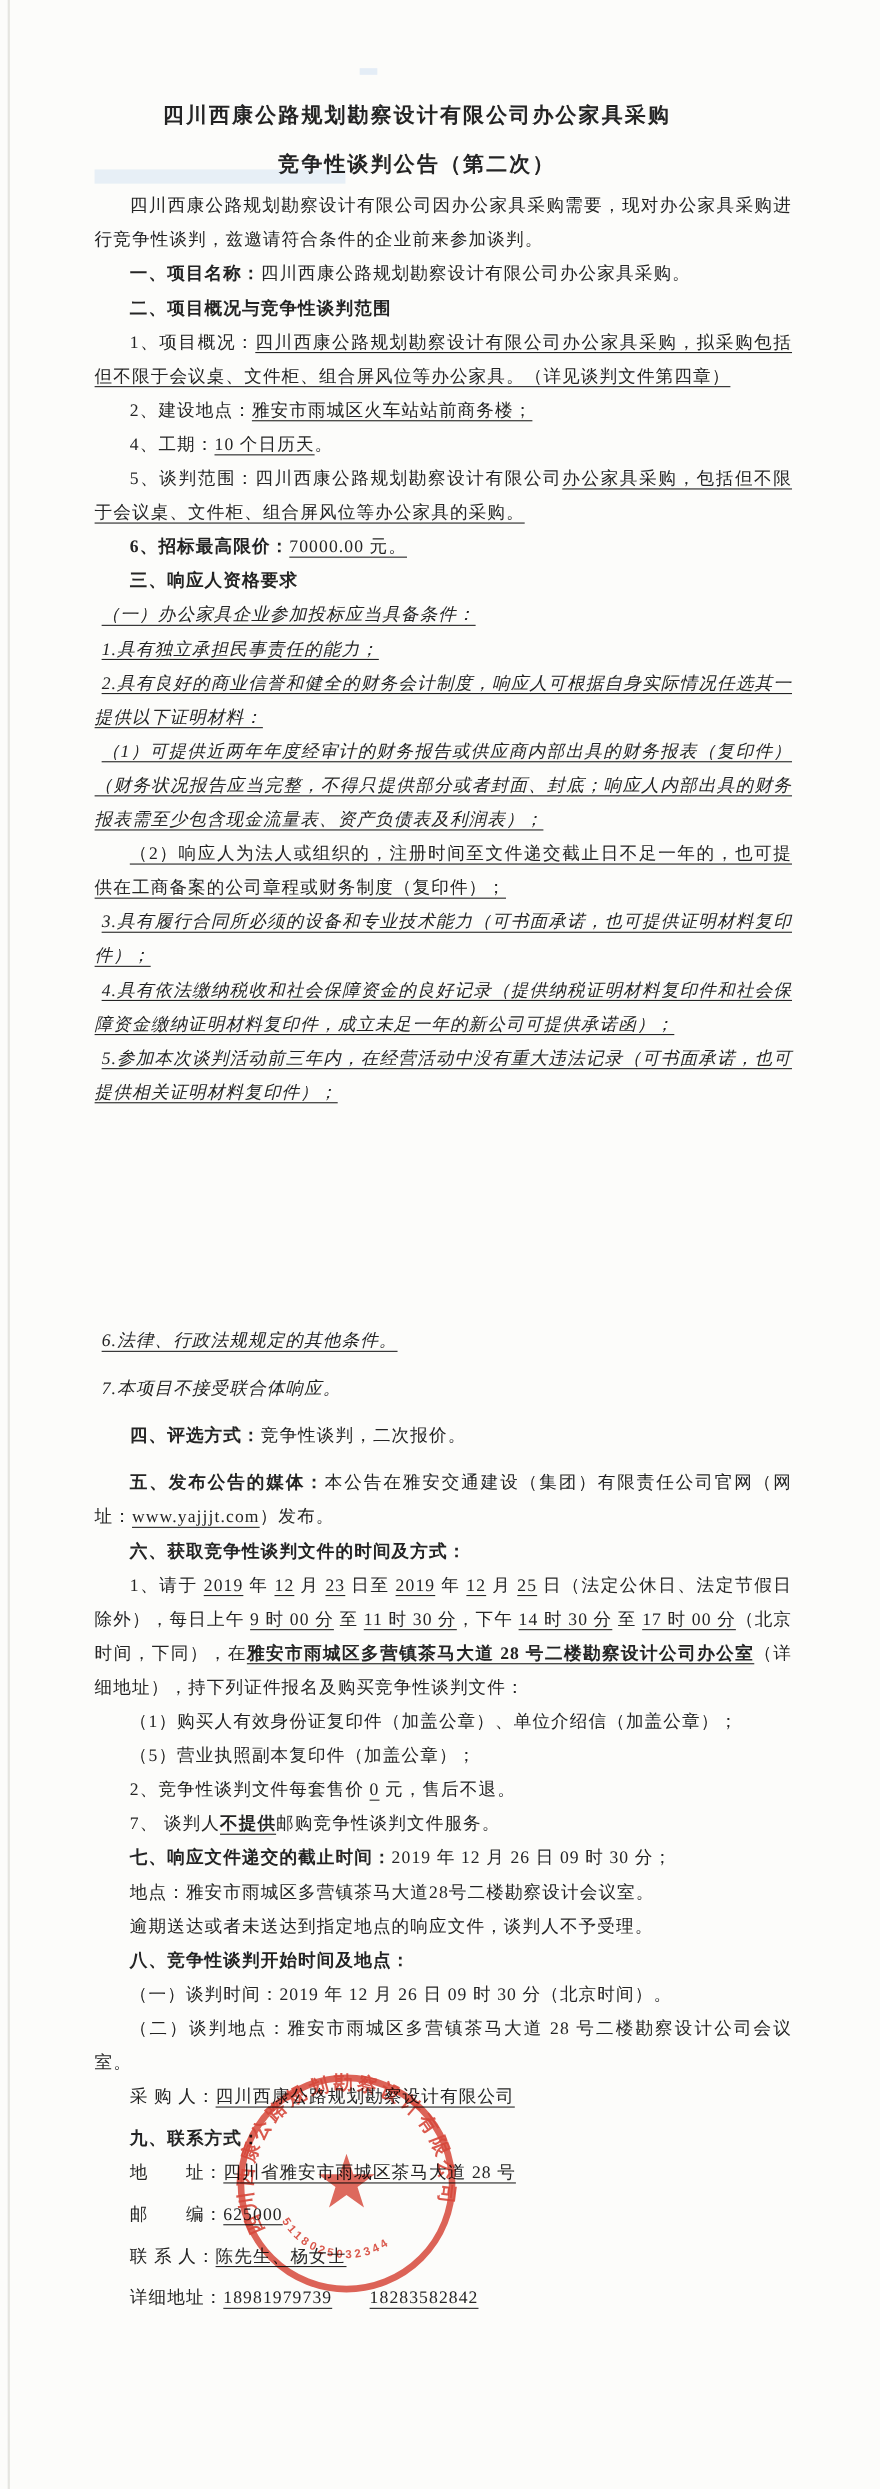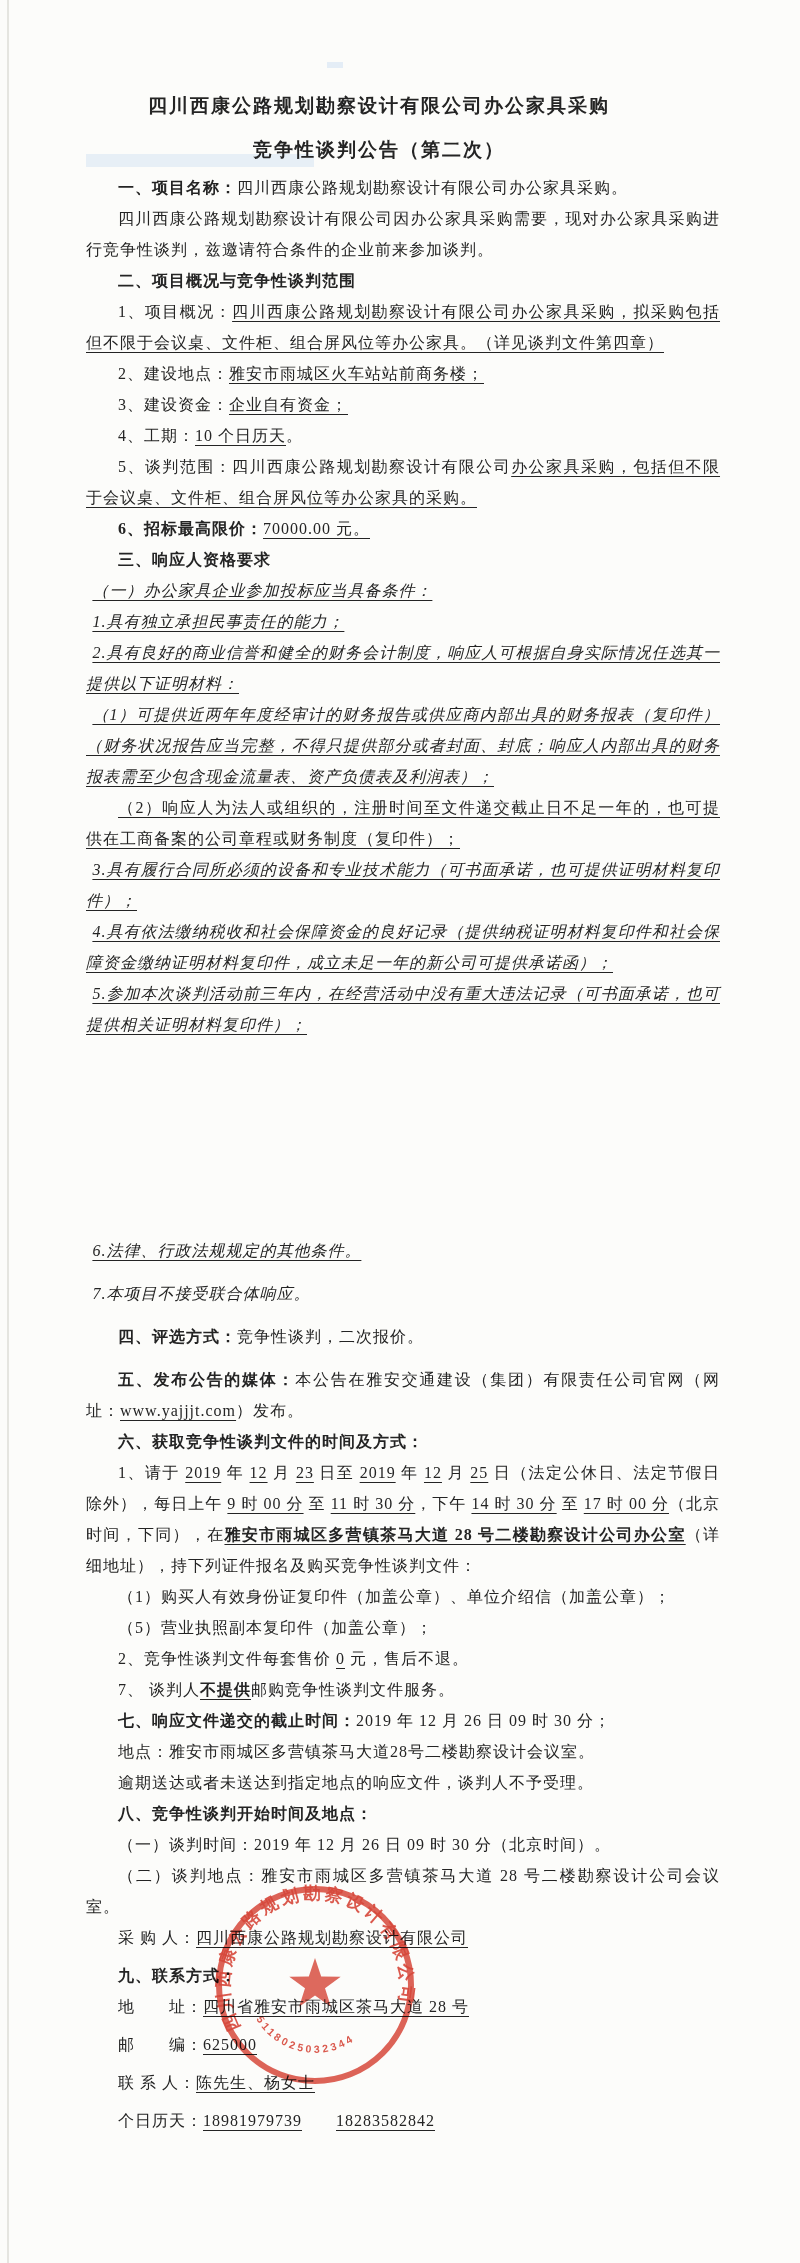--- a/index.html
+++ b/index.html
@@ -39,26 +39,25 @@
   <div class="edge-line"></div>
   <div class="artifact a1"></div>
   <div class="artifact a2"></div>
 
   <div class="content">
     <div class="title">
       <div>四川西康公路规划勘察设计有限公司办公家具采购</div>
       <div>竞争性谈判公告（第二次）</div>
     </div>
     <div class="body">
+        <div class="para ind"><span>四川西康公路规划勘察设计有限公司因办公家具采购需要，现对办公家具采购进行竞争性谈判，兹邀请符合条件的企业前来参加谈判。</span></div>
         <div class="para ind"><span class="b">一、项目名称：</span><span>四川西康公路规划勘察设计有限公司办公家具采购。</span></div>
-        <div class="para ind"><span>四川西康公路规划勘察设计有限公司因办公家具采购需要，现对办公家具采购进行竞争性谈判，兹邀请符合条件的企业前来参加谈判。</span></div>
         <div class="para ind"><span class="b">二、项目概况与竞争性谈判范围</span></div>
         <div class="para ind"><span>1、项目概况：</span><span class="u">四川西康公路规划勘察设计有限公司办公家具采购，拟采购包括但不限于会议桌、文件柜、组合屏风位等办公家具。（详见谈判文件第四章）</span></div>
         <div class="para ind"><span>2、建设地点：</span><span class="u">雅安市雨城区火车站站前商务楼；</span></div>
-        <div class="para ind"><span>3、建设资金：</span><span class="u">企业自有资金；</span></div>
         <div class="para ind"><span>4、工期：</span><span class="u">10 个日历天</span><span>。</span></div>
         <div class="para ind"><span>5、谈判范围：四川西康公路规划勘察设计有限公司</span><span class="u">办公家具采购，包括但不限于会议桌、文件柜、组合屏风位等办公家具的采购。</span></div>
         <div class="para ind"><span class="b">6、招标最高限价：</span><span class="u">70000.00 元。</span></div>
         <div class="para ind"><span class="b">三、响应人资格要求</span></div>
         <div class="para ind-half"><span class="u">（一）办公家具企业参加投标应当具备条件：</span></div>
         <div class="para ind-half"><span class="u">1.具有独立承担民事责任的能力；</span></div>
         <div class="para ind-half"><span class="u">2.具有良好的商业信誉和健全的财务会计制度，响应人可根据自身实际情况任选其一提供以下证明材料：</span></div>
         <div class="para ind-half"><span class="u">（1）可提供近两年年度经审计的财务报告或供应商内部出具的财务报表（复印件）（财务状况报告应当完整，不得只提供部分或者封面、封底；响应人内部出具的财务报表需至少包含现金流量表、资产负债表及利润表）；</span></div>
         <div class="para ind"><span class="u">（2）响应人为法人或组织的，注册时间至文件递交截止日不足一年的，也可提供在工商备案的公司章程或财务制度（复印件）；</span></div>
         <div class="para ind-half"><span class="u">3.具有履行合同所必须的设备和专业技术能力（可书面承诺，也可提供证明材料复印件）；</span></div>
@@ -78,21 +77,21 @@
         <div class="para ind"><span>地点：雅安市雨城区多营镇茶马大道28号二楼勘察设计会议室。</span></div>
         <div class="para ind"><span>逾期送达或者未送达到指定地点的响应文件，谈判人不予受理。</span></div>
         <div class="para ind"><span class="b">八、竞争性谈判开始时间及地点：</span></div>
         <div class="para ind"><span>（一）谈判时间：2019 年 12 月 26 日 09 时 30 分（北京时间）。</span></div>
         <div class="para ind"><span>（二）谈判地点：雅安市雨城区多营镇茶马大道 28 号二楼勘察设计公司会议室。</span></div>
         <div class="para ind contact"><span>采 购 人：</span><span class="u">四川西康公路规划勘察设计有限公司</span></div>
         <div class="para ind"><span class="b">九、联系方式：</span></div>
         <div class="para ind contact"><span>地　　址：</span><span class="u">四川省雅安市雨城区茶马大道 28 号</span></div>
         <div class="para ind contact"><span>邮　　编：</span><span class="u">625000</span></div>
         <div class="para ind contact"><span>联 系 人：</span><span class="u">陈先生、杨女士</span></div>
-        <div class="para ind contact"><span>个日历天：</span><span class="u">18981979739</span><span>　　</span><span class="u">18283582842</span></div>
+        <div class="para ind contact"><span>详细地址：</span><span class="u">18981979739</span><span>　　</span><span class="u">18283582842</span></div>
       </div>
   </div>
 
   <svg class="seal" width="214" height="214" viewBox="0 0 214 214" aria-hidden="true">
     <defs>
       <path id="arcTop" d="M 32.5,150 A 86,86 0 1 1 181.5,150" fill="none"></path>
       <path id="arcBot" d="M 45.4,135.7 A 68,68 0 0 0 168.6,135.7" fill="none"></path>
     </defs>
     <circle class="ring" cx="107" cy="107" r="96"></circle>
     <polygon class="star" points="107,80 113.2,98.5 132.7,98.7 117.0,110.2 122.9,128.8 107,117.5 91.1,128.8 97.0,110.2 81.3,98.7 100.8,98.5"></polygon>

